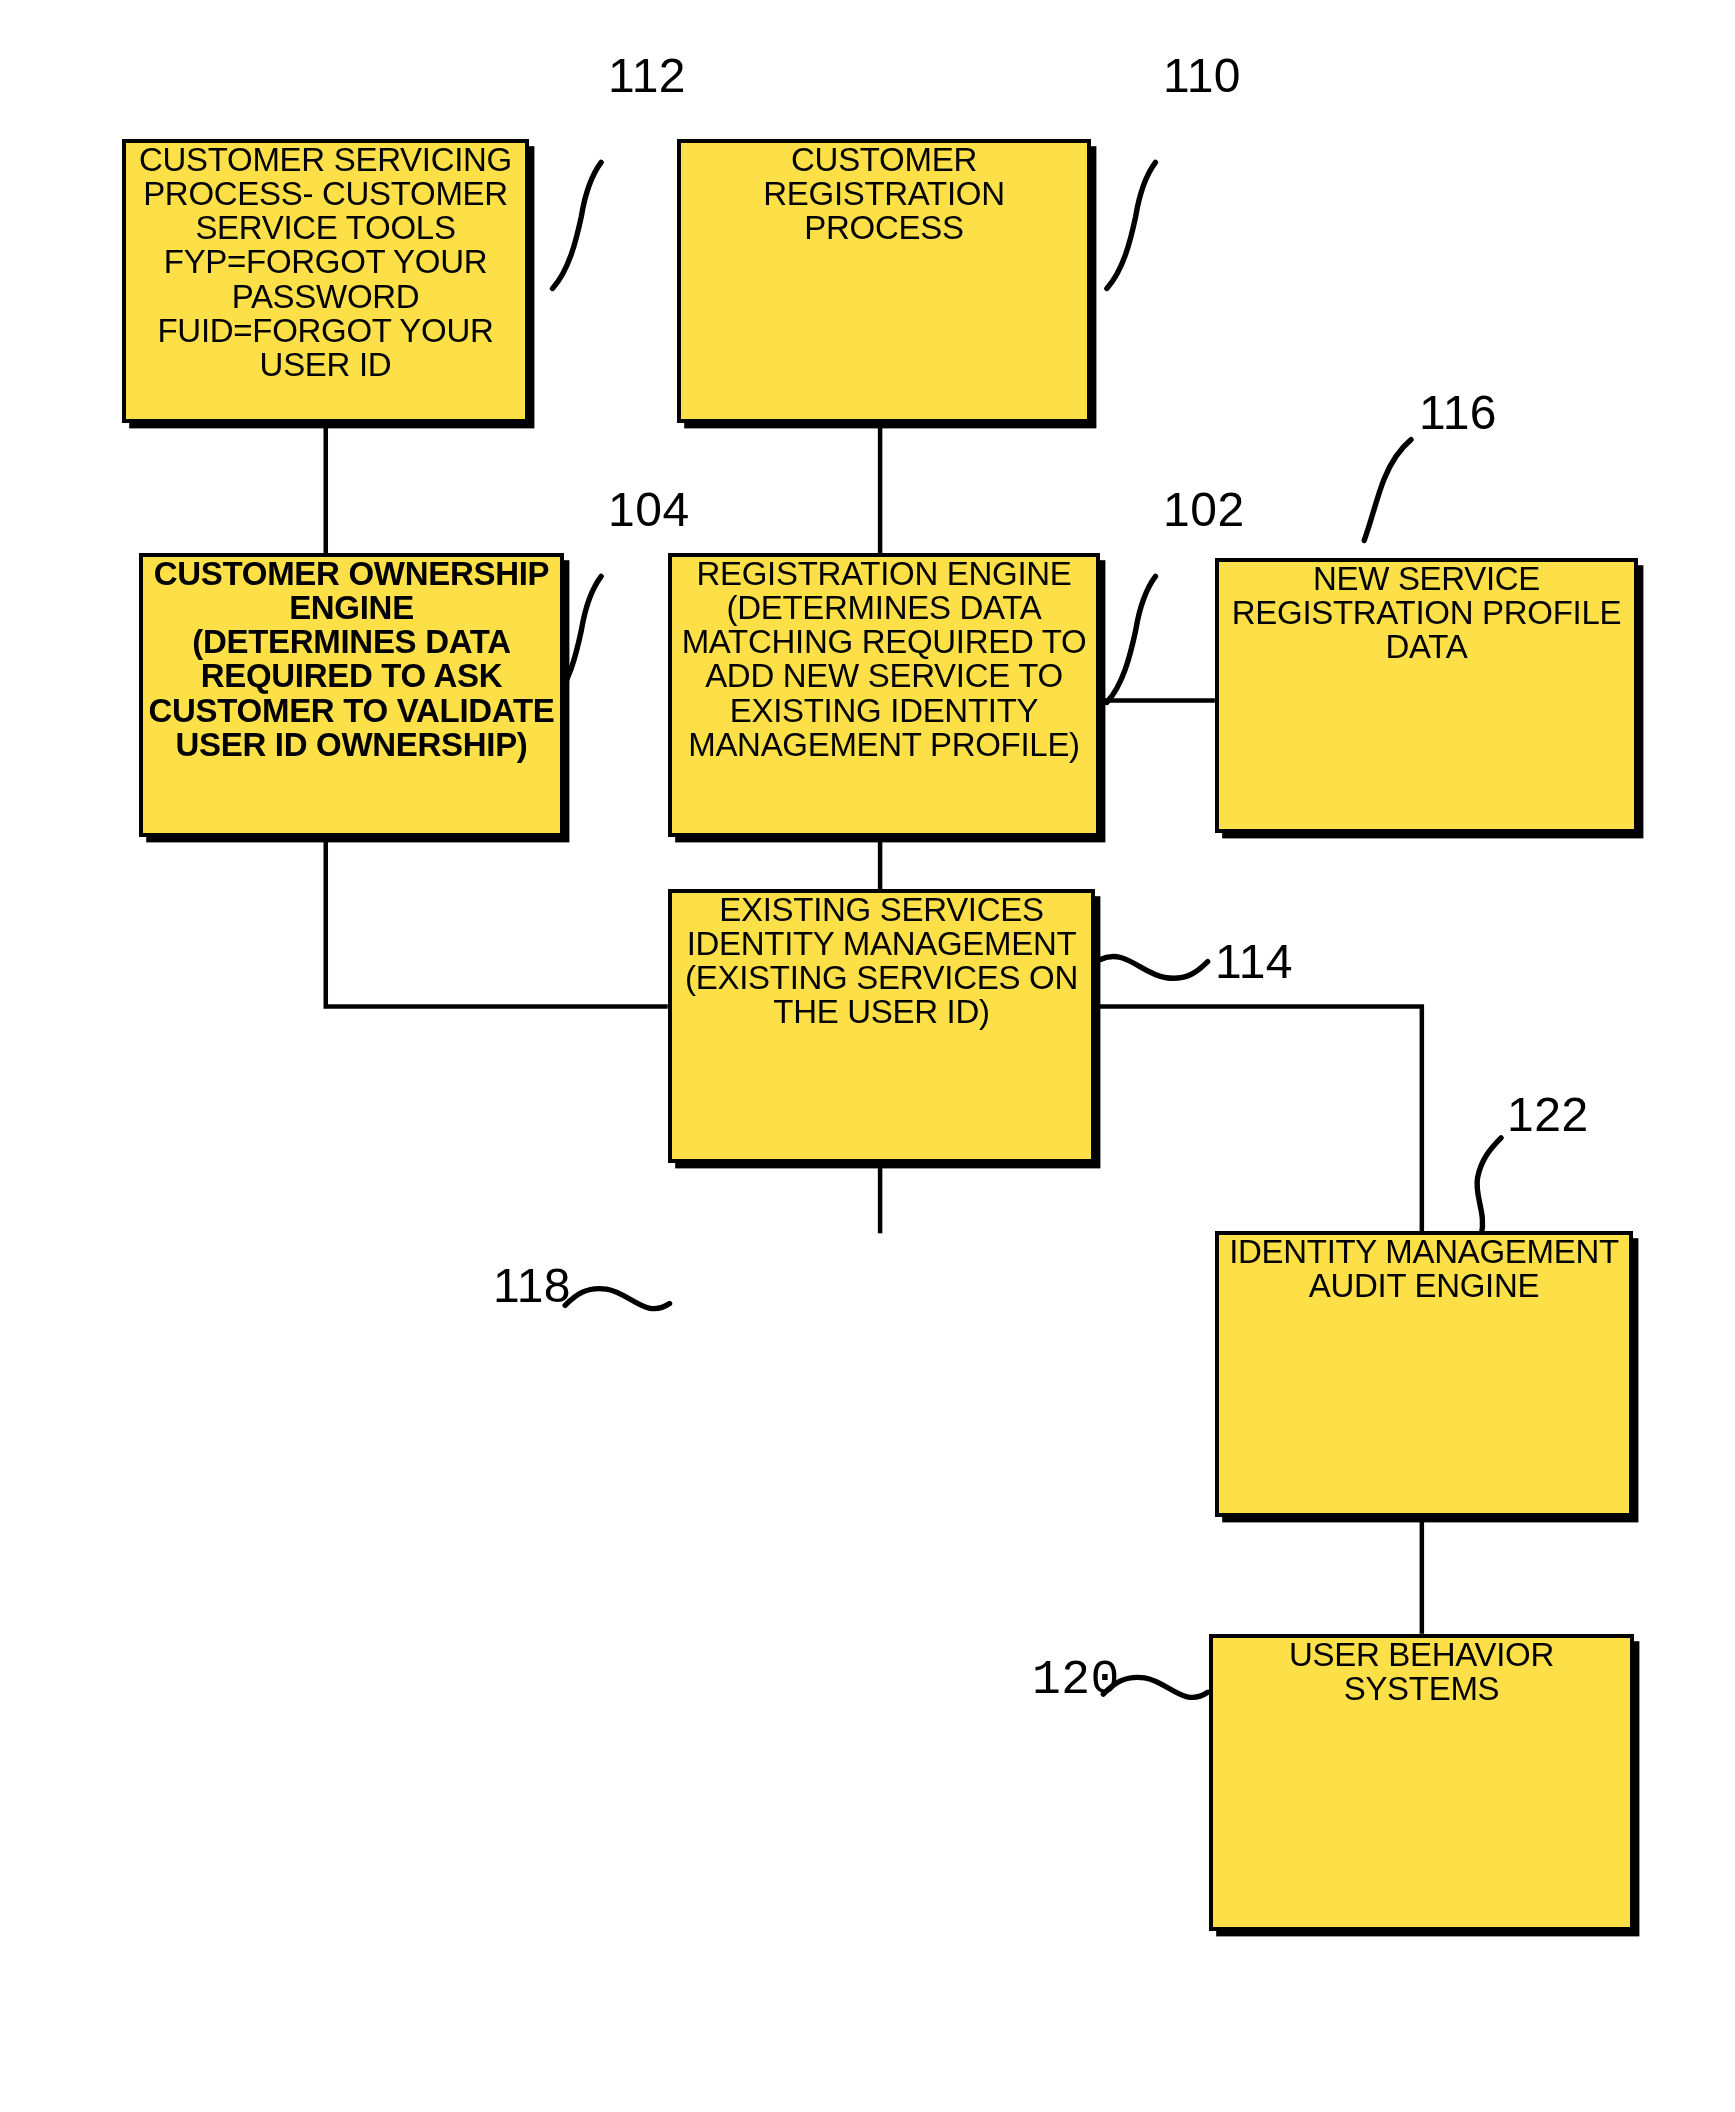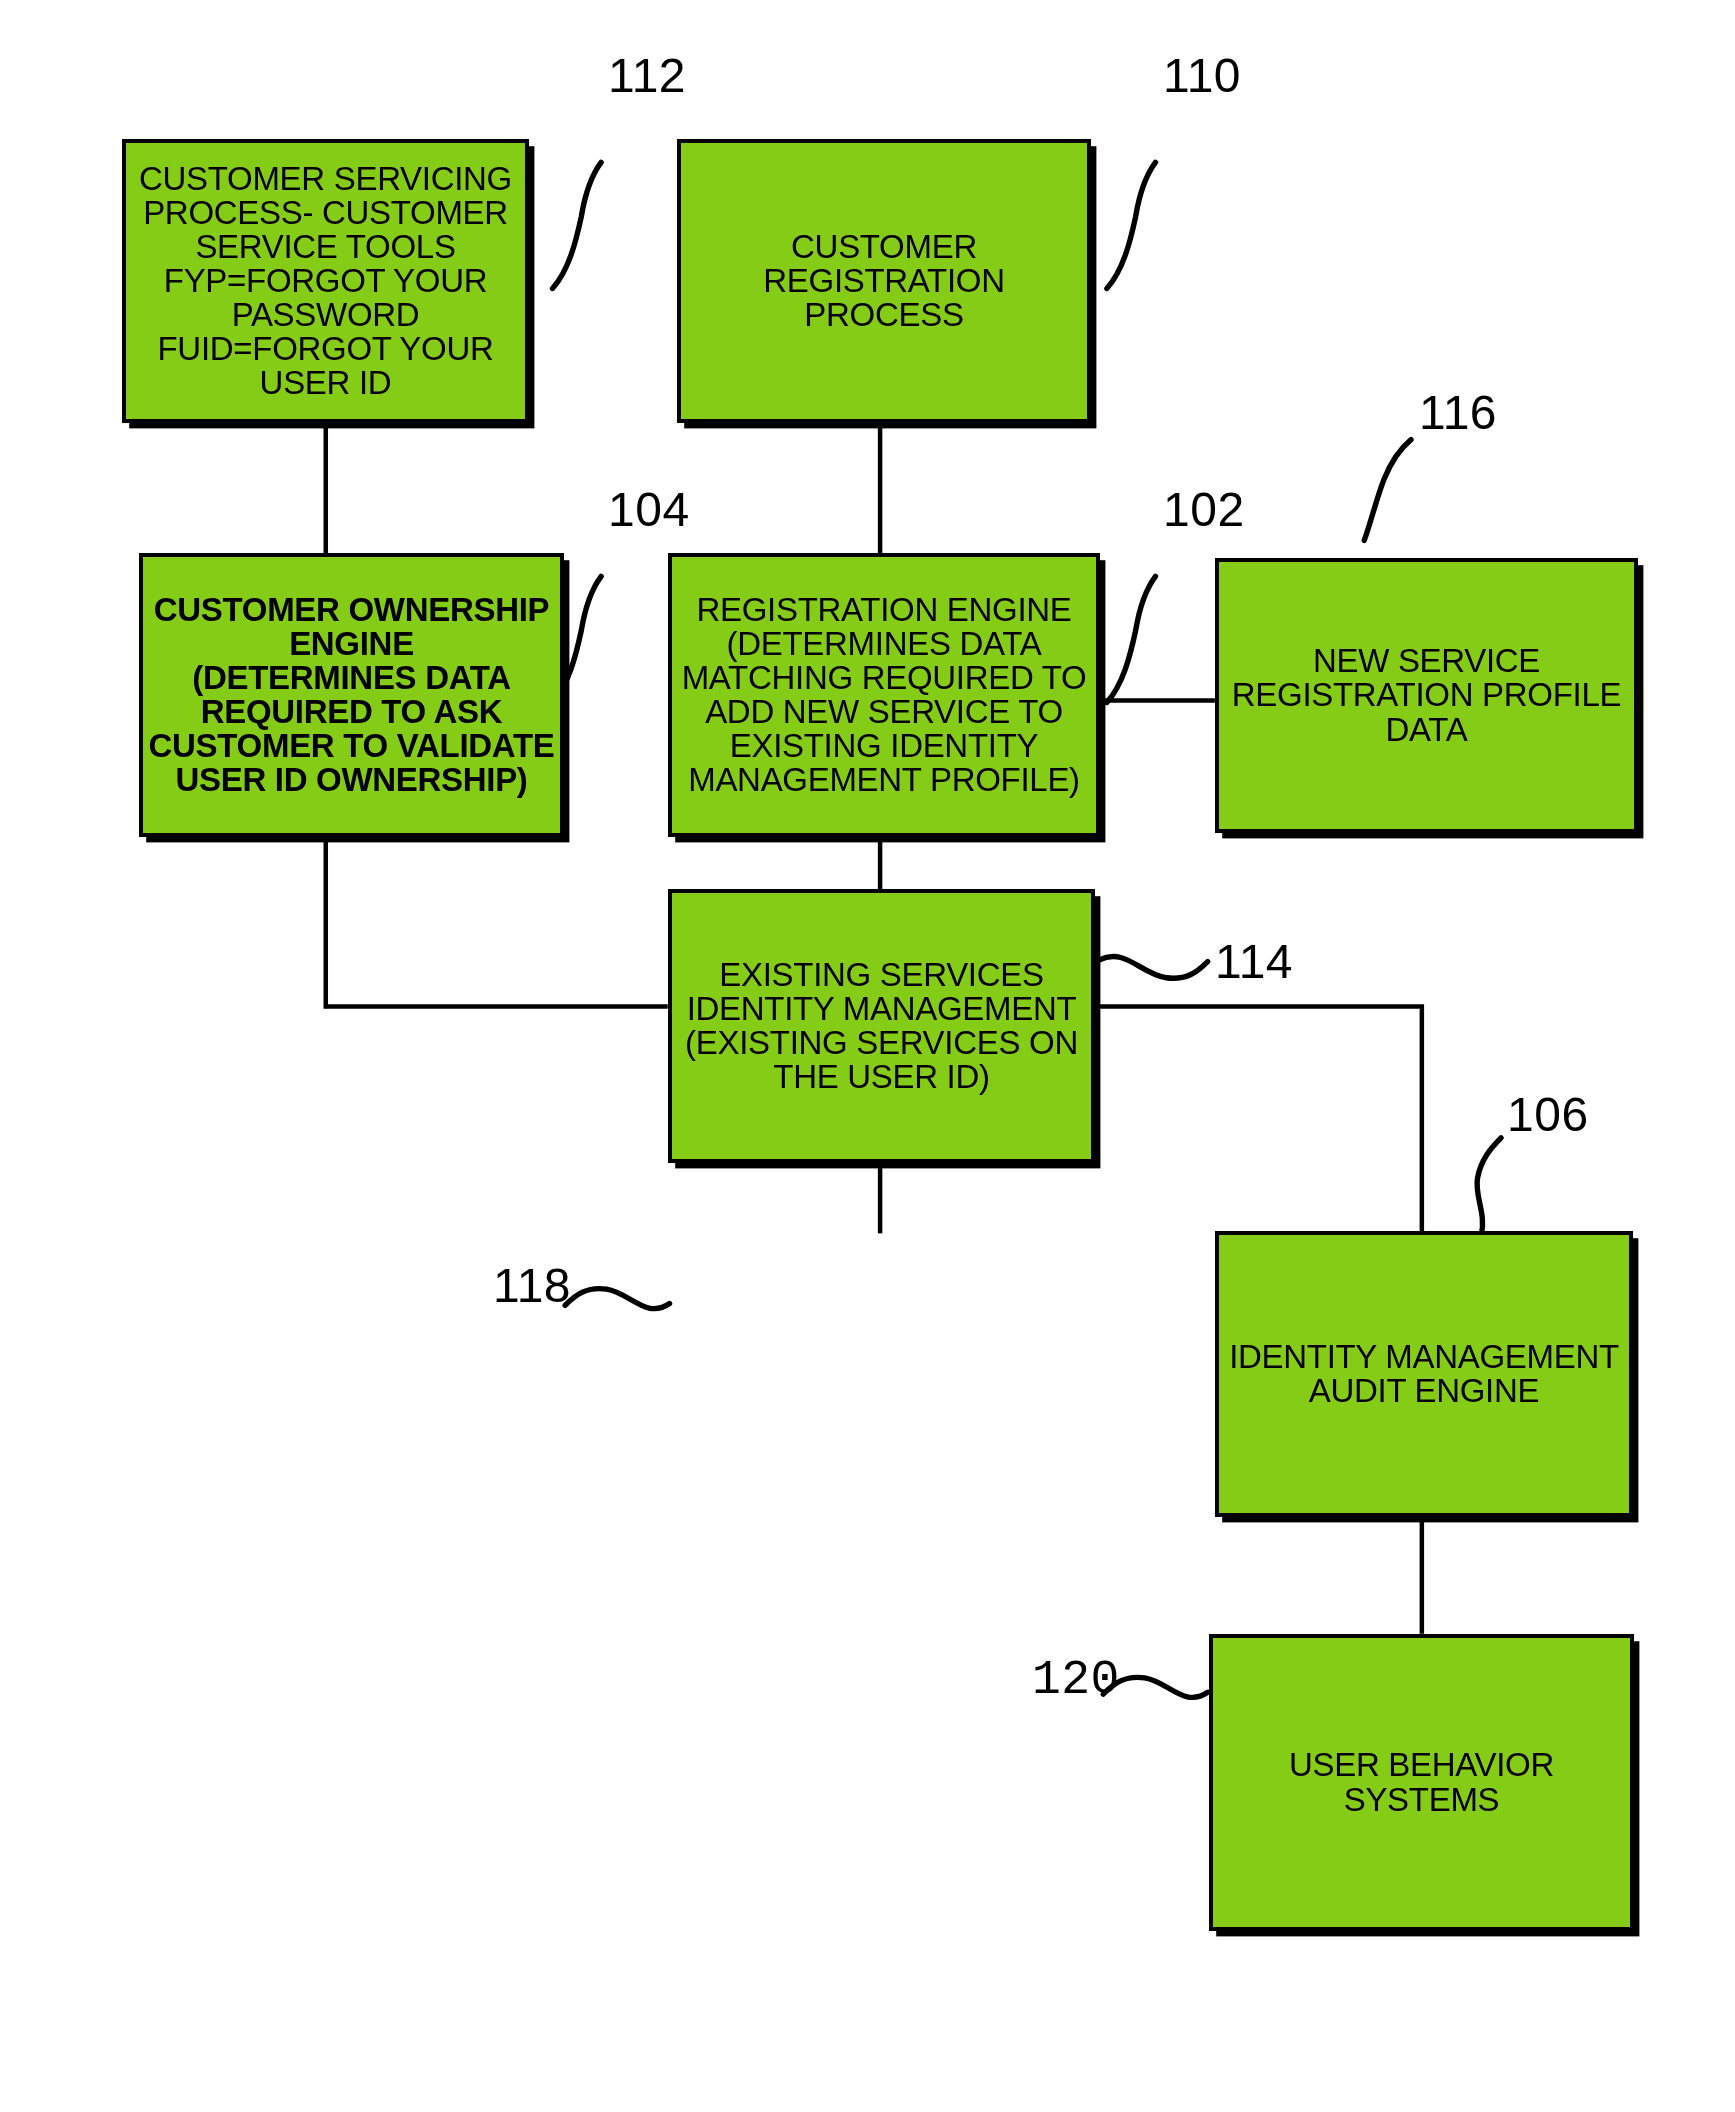--- a/index.html
+++ b/index.html
@@ -23,25 +23,24 @@
     position: absolute;
     left: 0;
     top: 0;
     width: 1735px;
     height: 2113px;
     pointer-events: none;
   }
   .node-box {
     position: absolute;
     box-sizing: border-box;
-    background: #84cc16;
+    background: #fde047;
     border: 4.5px solid #000000;
     box-shadow: 6.3px 6.3px 0 -0.9px #000000;
     display: flex;
-    align-items: center;
     justify-content: center;
     z-index: 3;
   }
   .node-text {
     text-align: center;
     line-height: 1.035;
     letter-spacing: -0.3px;
     font-size: 33px;
     white-space: pre-line;
     padding: 0 5.4px;
@@ -158,21 +157,21 @@
 THE USER ID)</div>
   </div>
   <div class="ref-label" style="left:1215px; top:938px;">114</div>
 
   <div class="ref-label" style="left:493px; top:1262px;">118</div>
 
   <div class="node-box" style="left:1215px; top:1231px; width:418px; height:286px;">
     <div class="node-text">IDENTITY MANAGEMENT
 AUDIT ENGINE</div>
   </div>
-  <div class="ref-label" style="left:1507px; top:1091px;">106</div>
+  <div class="ref-label" style="left:1507px; top:1091px;">122</div>
 
   <div class="node-box" style="left:1209px; top:1634px; width:425px; height:297px;">
     <div class="node-text">USER BEHAVIOR
 SYSTEMS</div>
   </div>
   <div class="ref-label" style="left:1032px; top:1656px;font-family:Liberation Mono, monospace;">120</div>
 
 
 </div>
 

